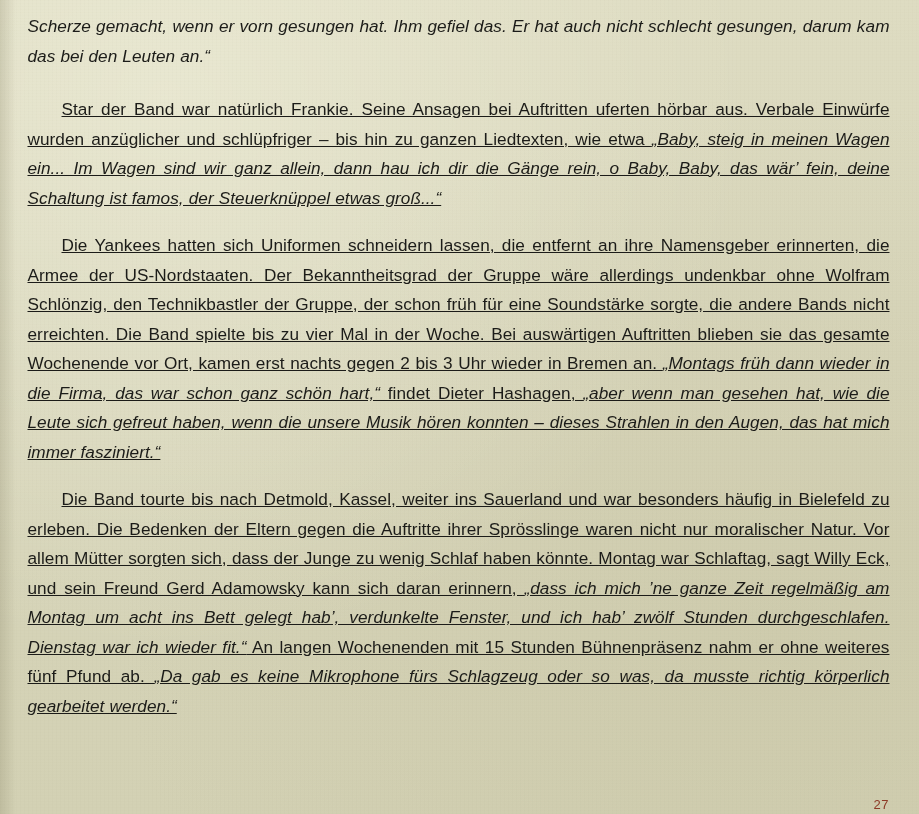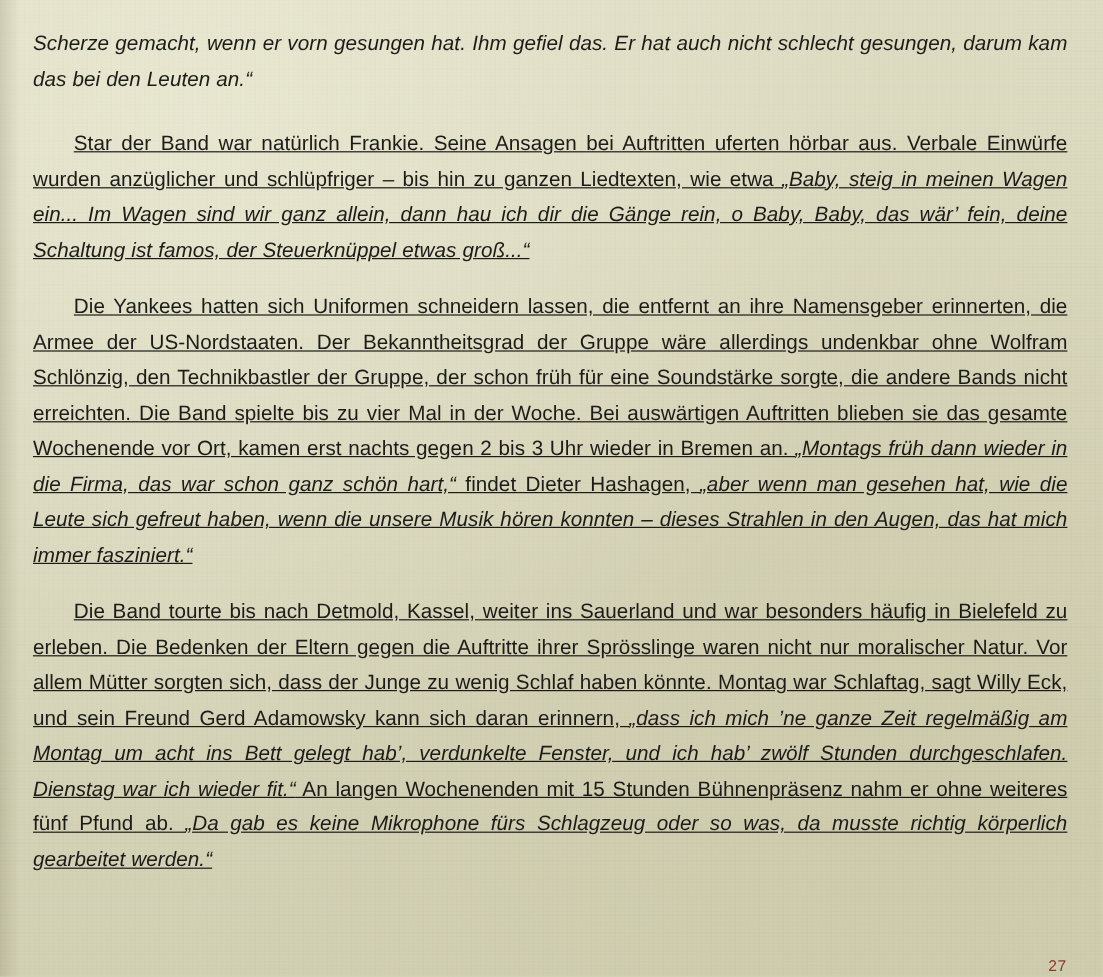--- a/index.html
+++ b/index.html
@@ -11,21 +11,21 @@
     height: 814px;
     background: #d9d7bd;
     font-family: "Liberation Sans", sans-serif;
     overflow: hidden;
   }
   .page {
     position: relative;
     width: 919px;
     height: 814px;
     box-sizing: border-box;
-    padding: 22px 28px 0 26px;
+    padding: 12px 28px 0 26px;
     background:
       radial-gradient(ellipse at 18% 12%, rgba(255,255,240,0.35) 0%, rgba(255,255,240,0) 55%),
       radial-gradient(ellipse at 85% 78%, rgba(190,185,150,0.30) 0%, rgba(190,185,150,0) 60%),
       linear-gradient(180deg, #dedcc2 0%, #d8d6bb 45%, #d3d1b4 100%);
   }
   .grain {
     position: absolute;
     inset: 0;
     pointer-events: none;
     opacity: 0.35;

